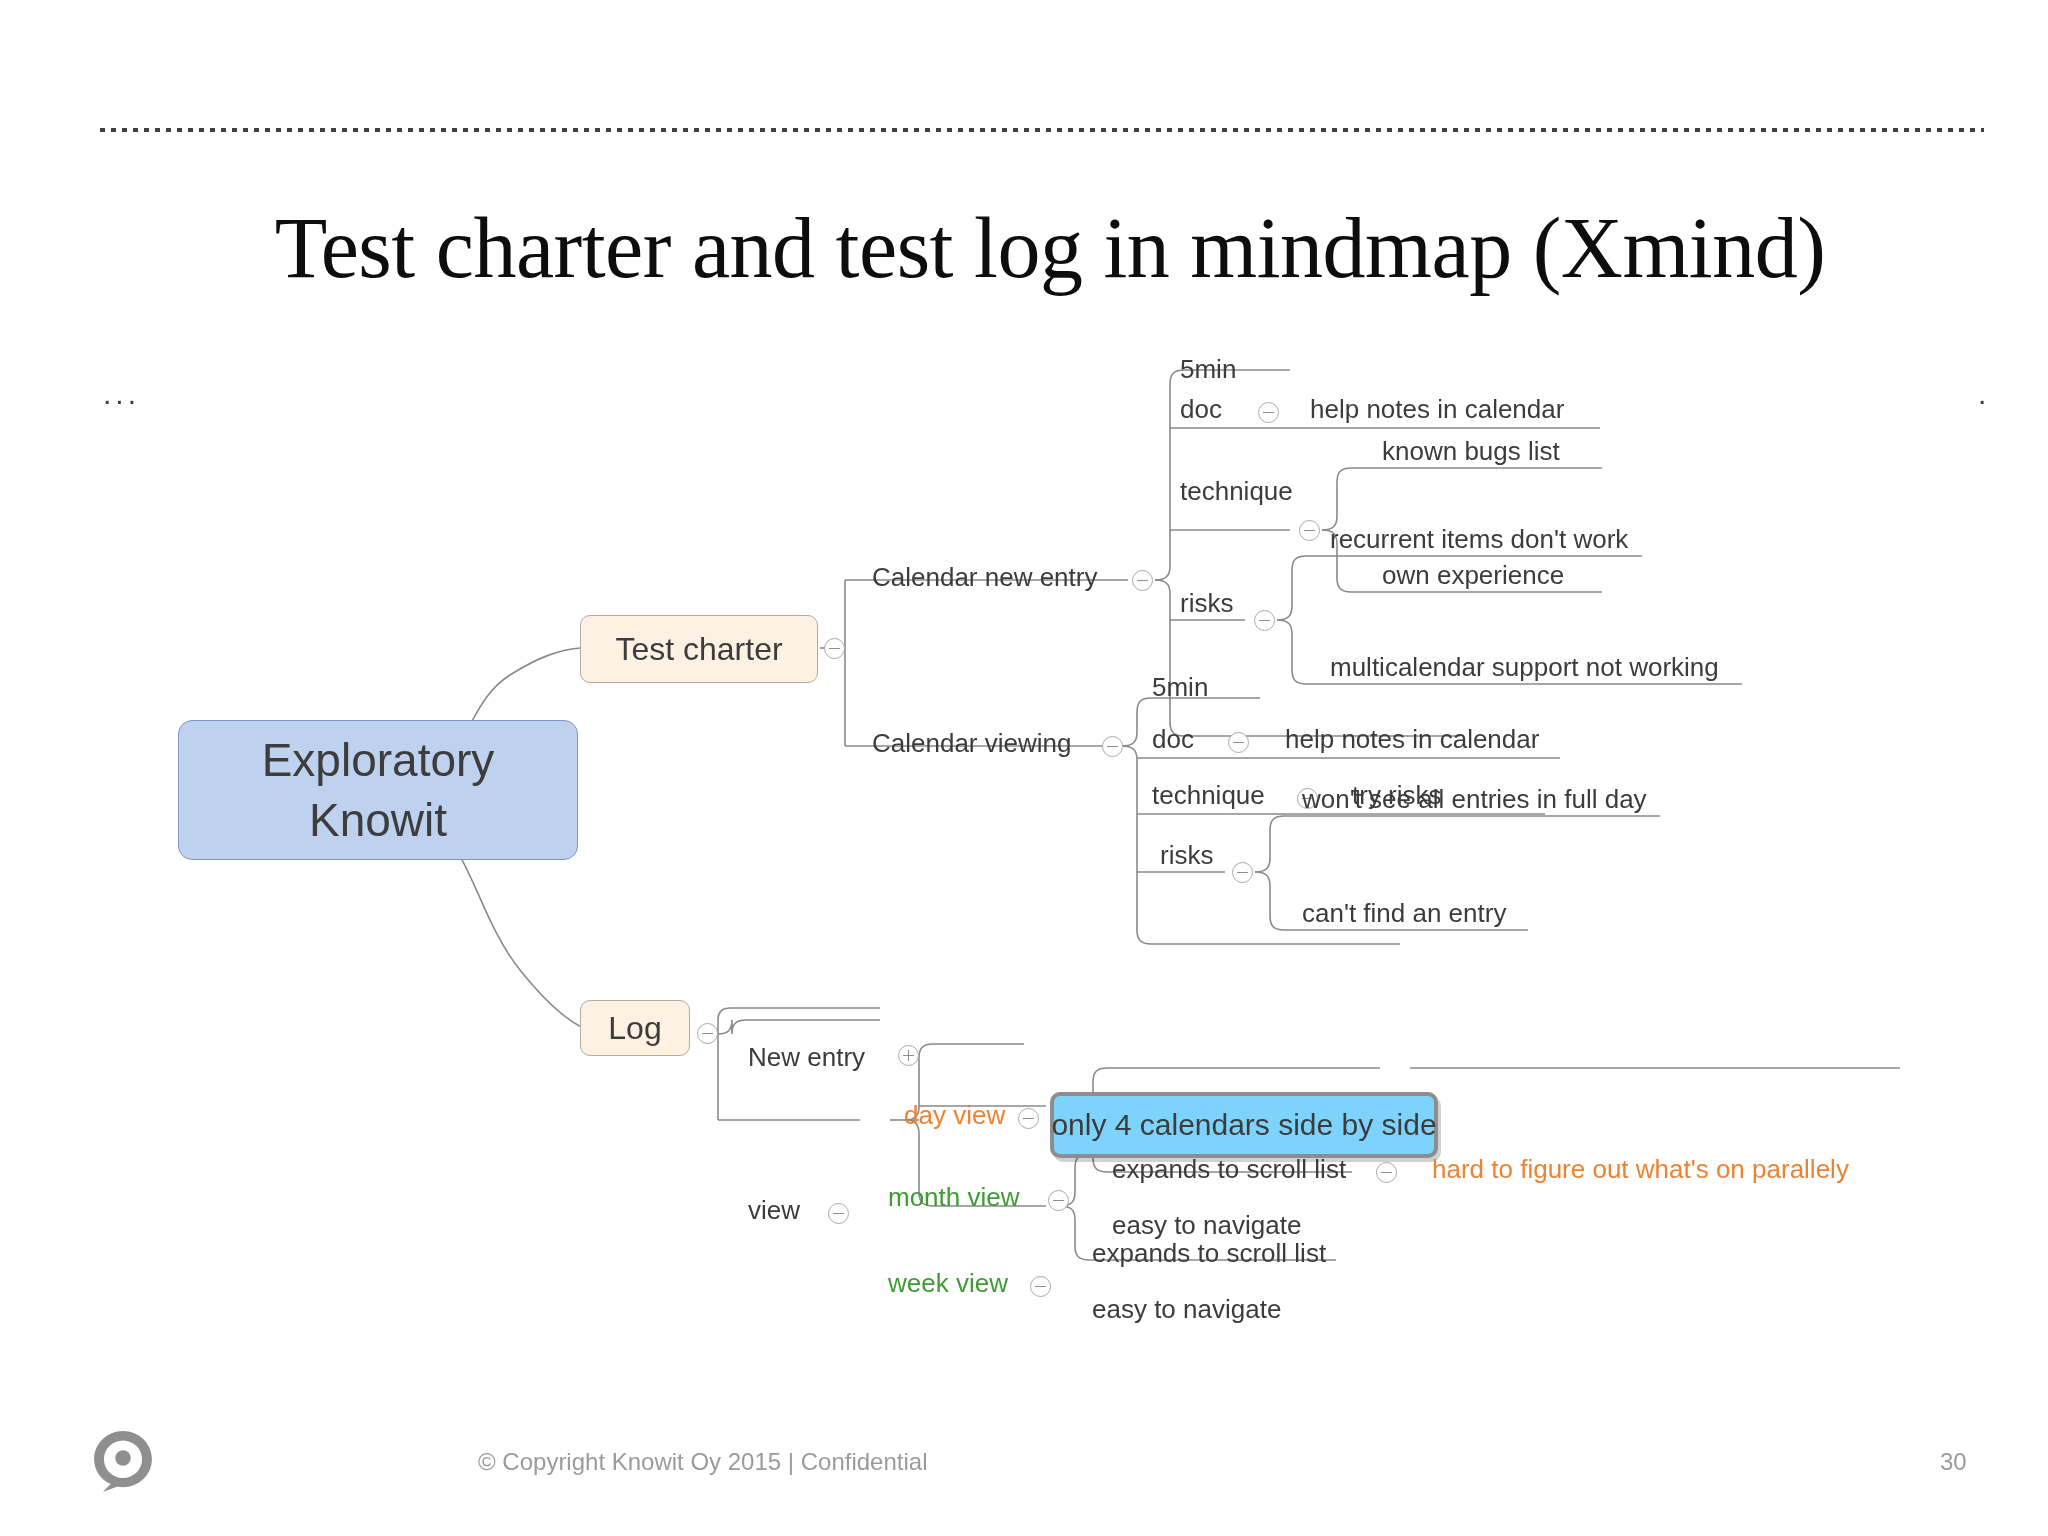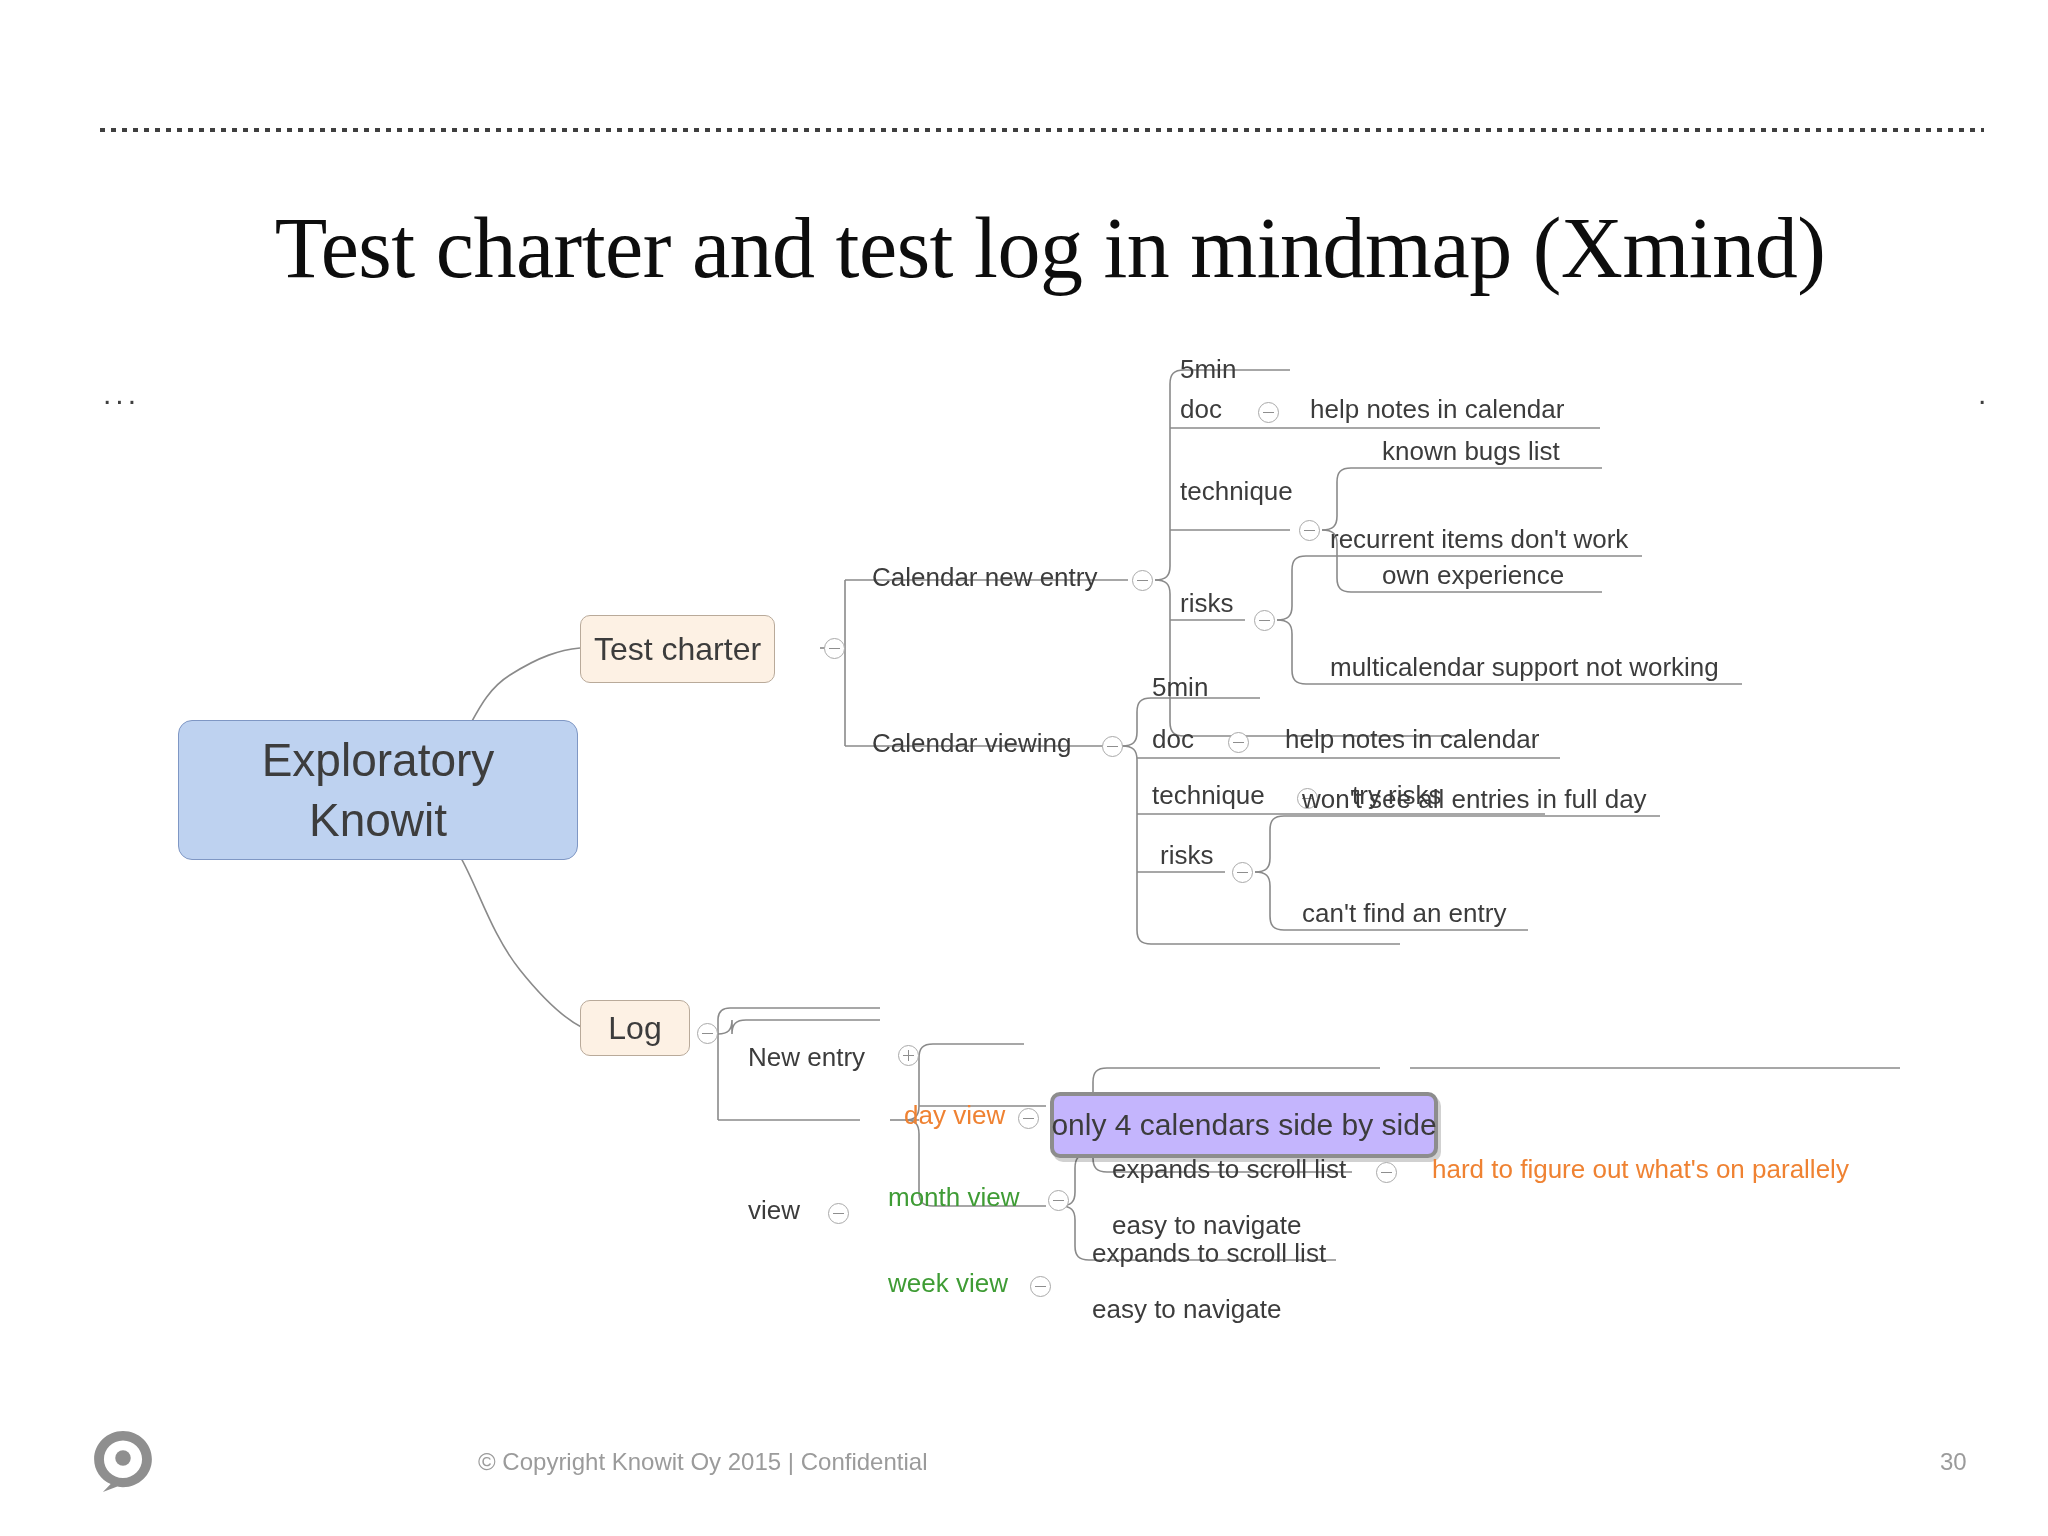--- a/index.html
+++ b/index.html
@@ -73,21 +73,21 @@
   .box.root{
     background:#bed2f0;border:1.6px solid #7f97c4;border-radius:14px;
     font-size:46px;line-height:60px;color:#3d3d3d;text-align:center;
     flex-direction:column;
   }
   .box.tan{
     background:#fdf1e4;border:1.4px solid #b9aa9a;
     font-size:32px;
   }
   .box.hi{
-    background:#c4b5fd;border:4px solid #8d8d8d;border-radius:10px;
+    background:#7dd3fc;border:4px solid #8d8d8d;border-radius:10px;
     font-size:30px;color:#3c3c3c;
     box-shadow:3px 4px 0 rgba(0,0,0,.18);
   }
 
   
   .logo{position:absolute;left:90px;top:1428px;width:66px;height:66px;}
   .footer-text{
     position:absolute;left:478px;top:1448px;
     font-size:24px;color:#9b9b9b;white-space:nowrap;
   }
@@ -173,21 +173,21 @@
         <path d="M 1060 876 C 1071 876 1075 872 1075 862 L 1075 838 C 1075 828 1079 824 1089 824 L 1336 824"></path>
         <path d="M 1060 876 C 1071 876 1075 880 1075 890 L 1075 916 C 1075 926 1079 930 1089 930 L 1336 930"></path>
       </g>
     </svg>
 
     <div class="box root" style="left:178px;top:390px;width:400px;height:140px;">
       <span>Exploratory</span>
       <span>Knowit</span>
     </div>
 
-    <div class="box tan" style="left:580px;top:285px;width:195px;height:68px;">
+    <div class="box tan" style="left:580px;top:285px;width:238px;height:68px;">
       <span>Test charter</span>
     </div>
     <div class="tog" style="left:824px;top:308px;"></div>
 
     <div class="n" style="left:872px;top:232px;">Calendar new entry</div>
     <div class="tog" style="left:1132px;top:240px;"></div>
 
     <div class="n" style="left:1180px;top:24px;">5min</div>
 
     <div class="n" style="left:1180px;top:64px;">doc</div>

